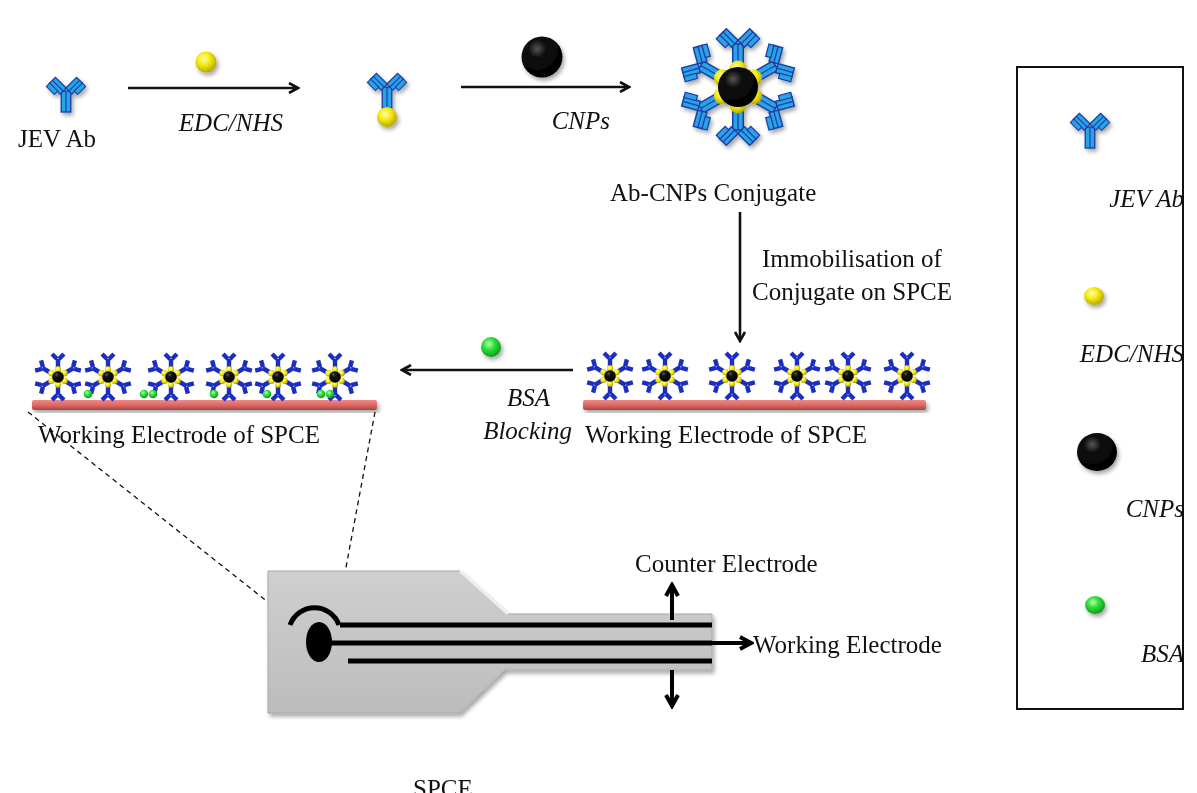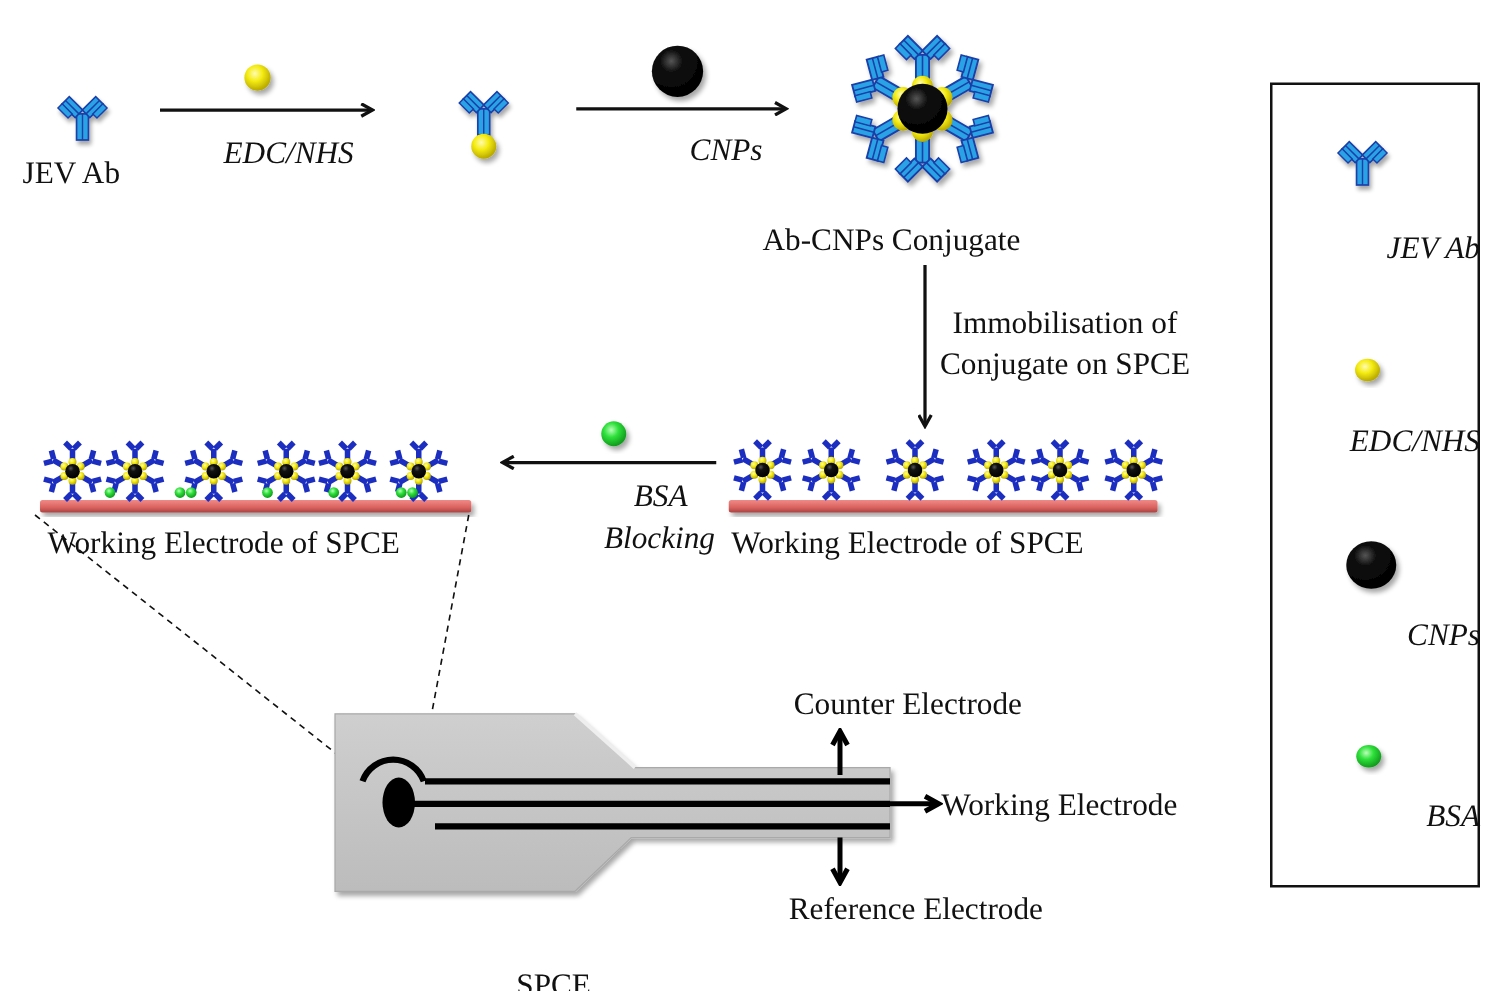--- a/index.html
+++ b/index.html
@@ -219,21 +219,20 @@
   <div class="lbl" style="left:762px;top:244px;text-align:right;">Immobilisation of</div>
   <div class="lbl" style="left:752px;top:277px;font-family:Liberation Serif, serif;">Conjugate on SPCE</div>
   <div class="lbl" style="left:585px;top:420px;">Working Electrode of SPCE</div>
 
   <div class="lbl c" style="left:430px;top:383px;width:120px;">BSA</div>
   <div class="lbl c" style="left:452px;top:416px;width:120px;">Blocking</div>
   <div class="lbl" style="left:38px;top:420px;">Working Electrode of SPCE</div>
 
   <div class="lbl" style="left:623px;top:549px;margin-left:12px;">Counter Electrode</div>
   <div class="lbl" style="left:753px;top:630px;">Working Electrode</div>
-  <div class="lbl" style="left:631px;top:713px;">Reference Electrode</div>
   <div class="lbl" style="left:413px;top:774px;">SPCE</div>
 
   <div class="legend-box"></div>
   <div class="lbl c" style="left:1016px;top:184px;width:168px;">JEV Ab</div>
   <div class="lbl c" style="left:1016px;top:339px;width:168px;">EDC/NHS</div>
   <div class="lbl c" style="left:1016px;top:494px;width:168px;">CNPs</div>
   <div class="lbl c" style="left:1016px;top:639px;width:168px;">BSA</div>
 </div>
 
 </body></html>

